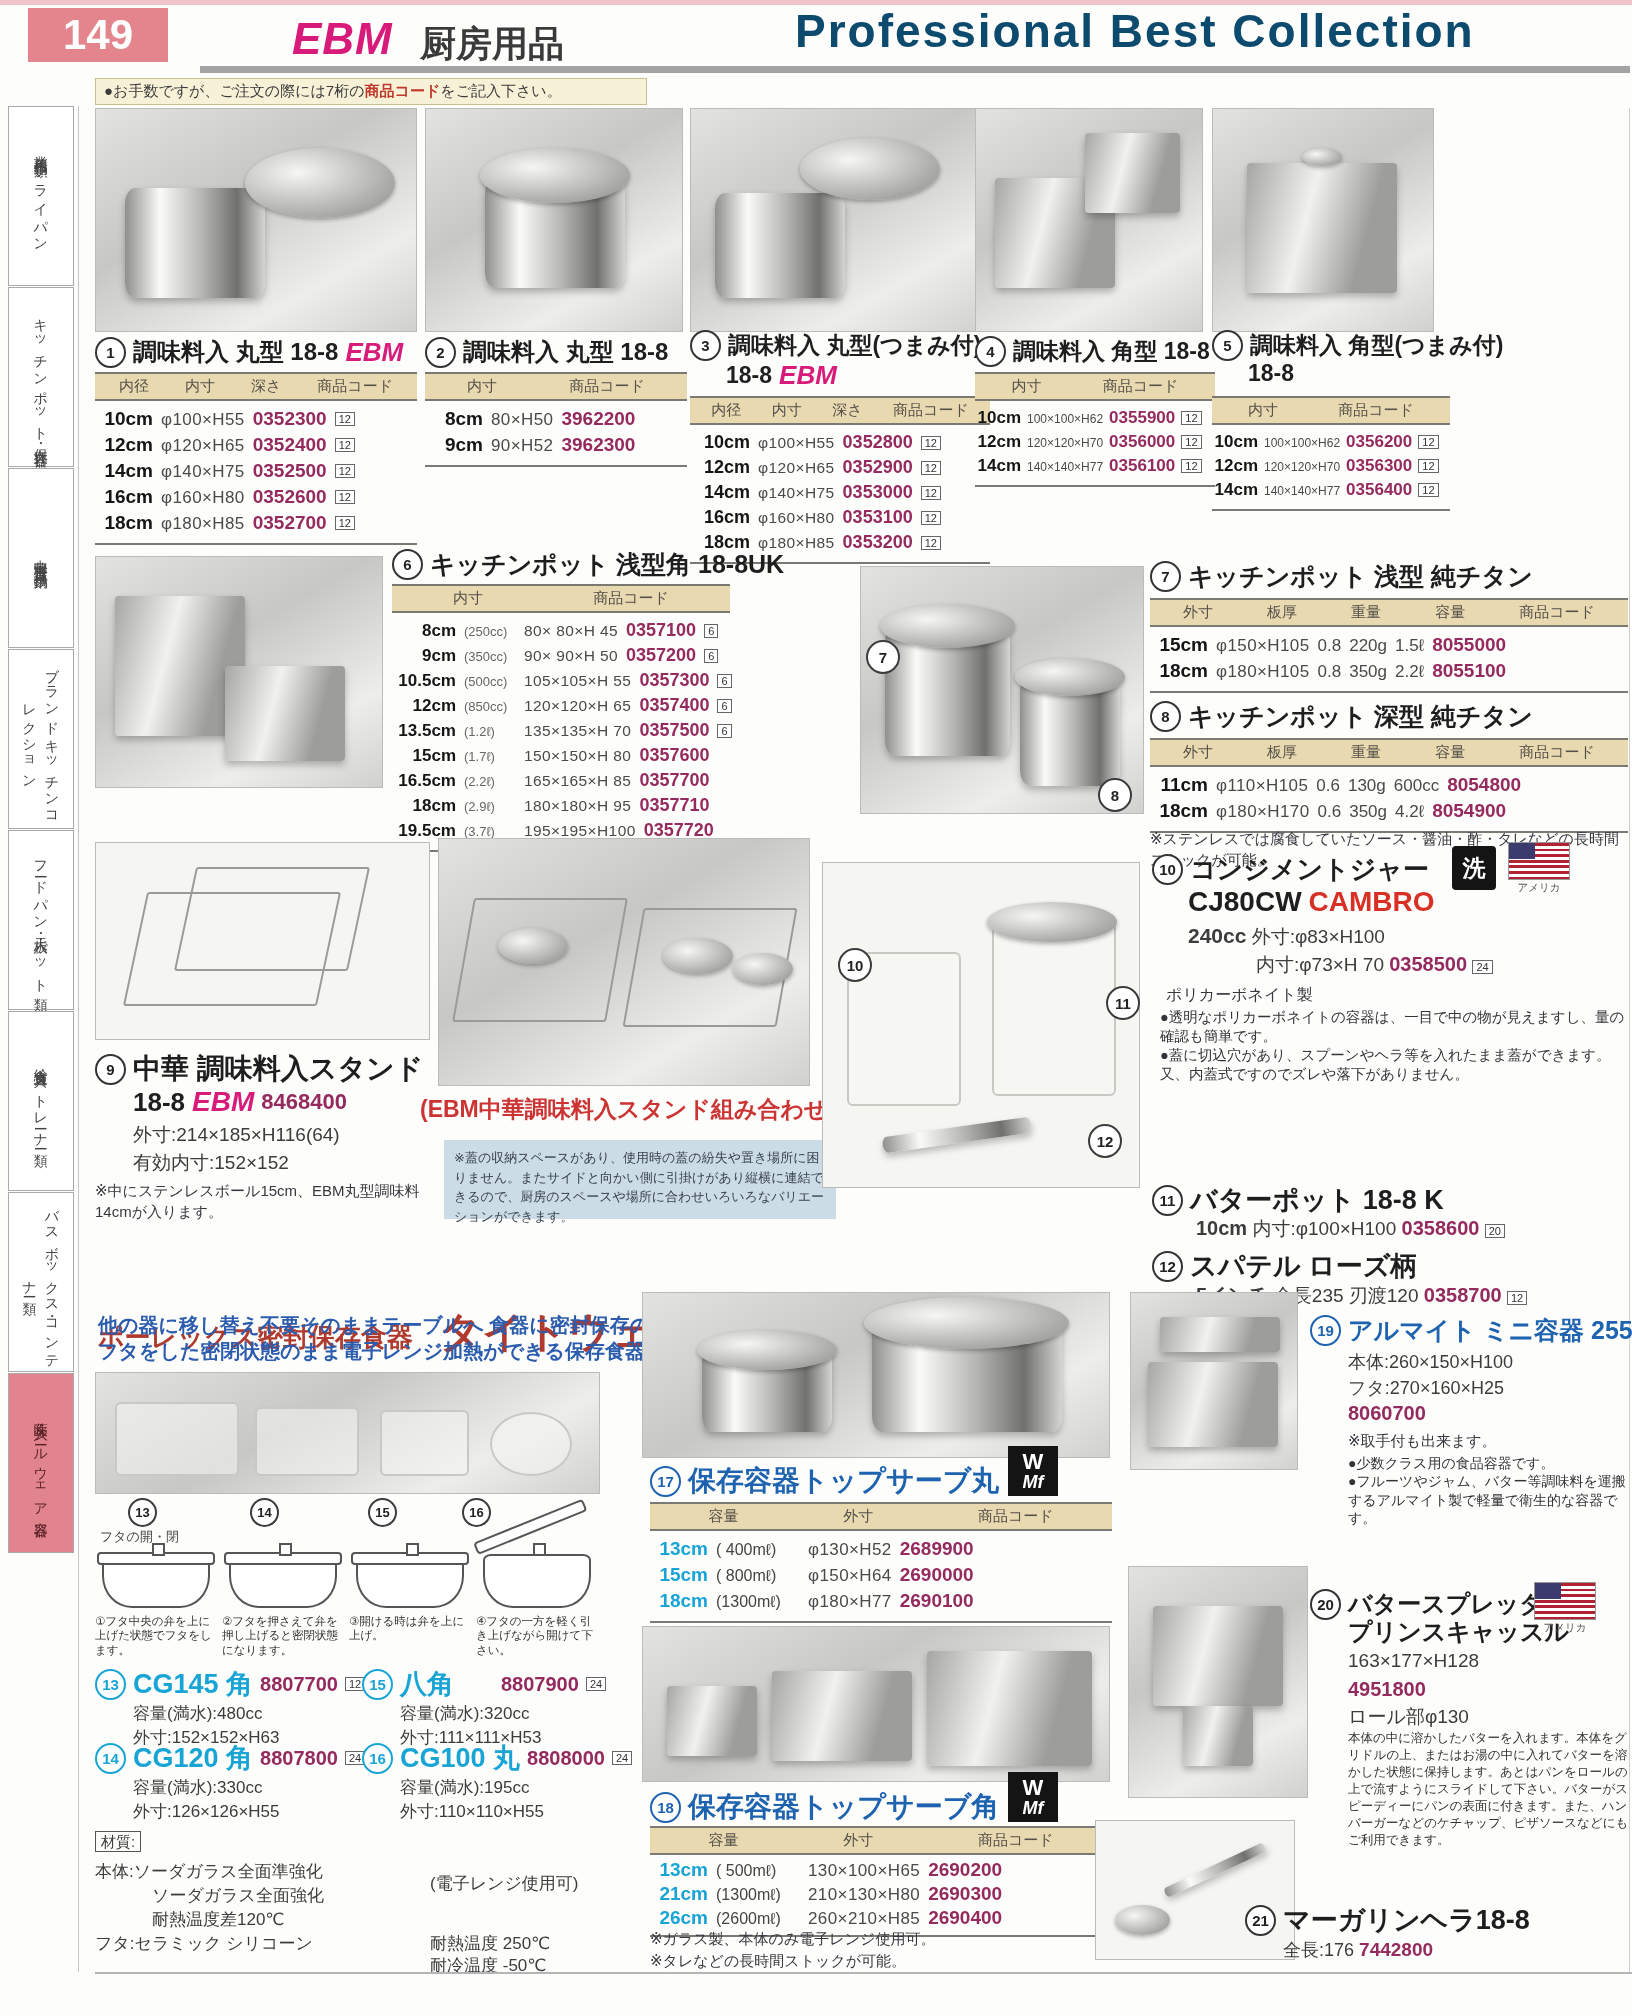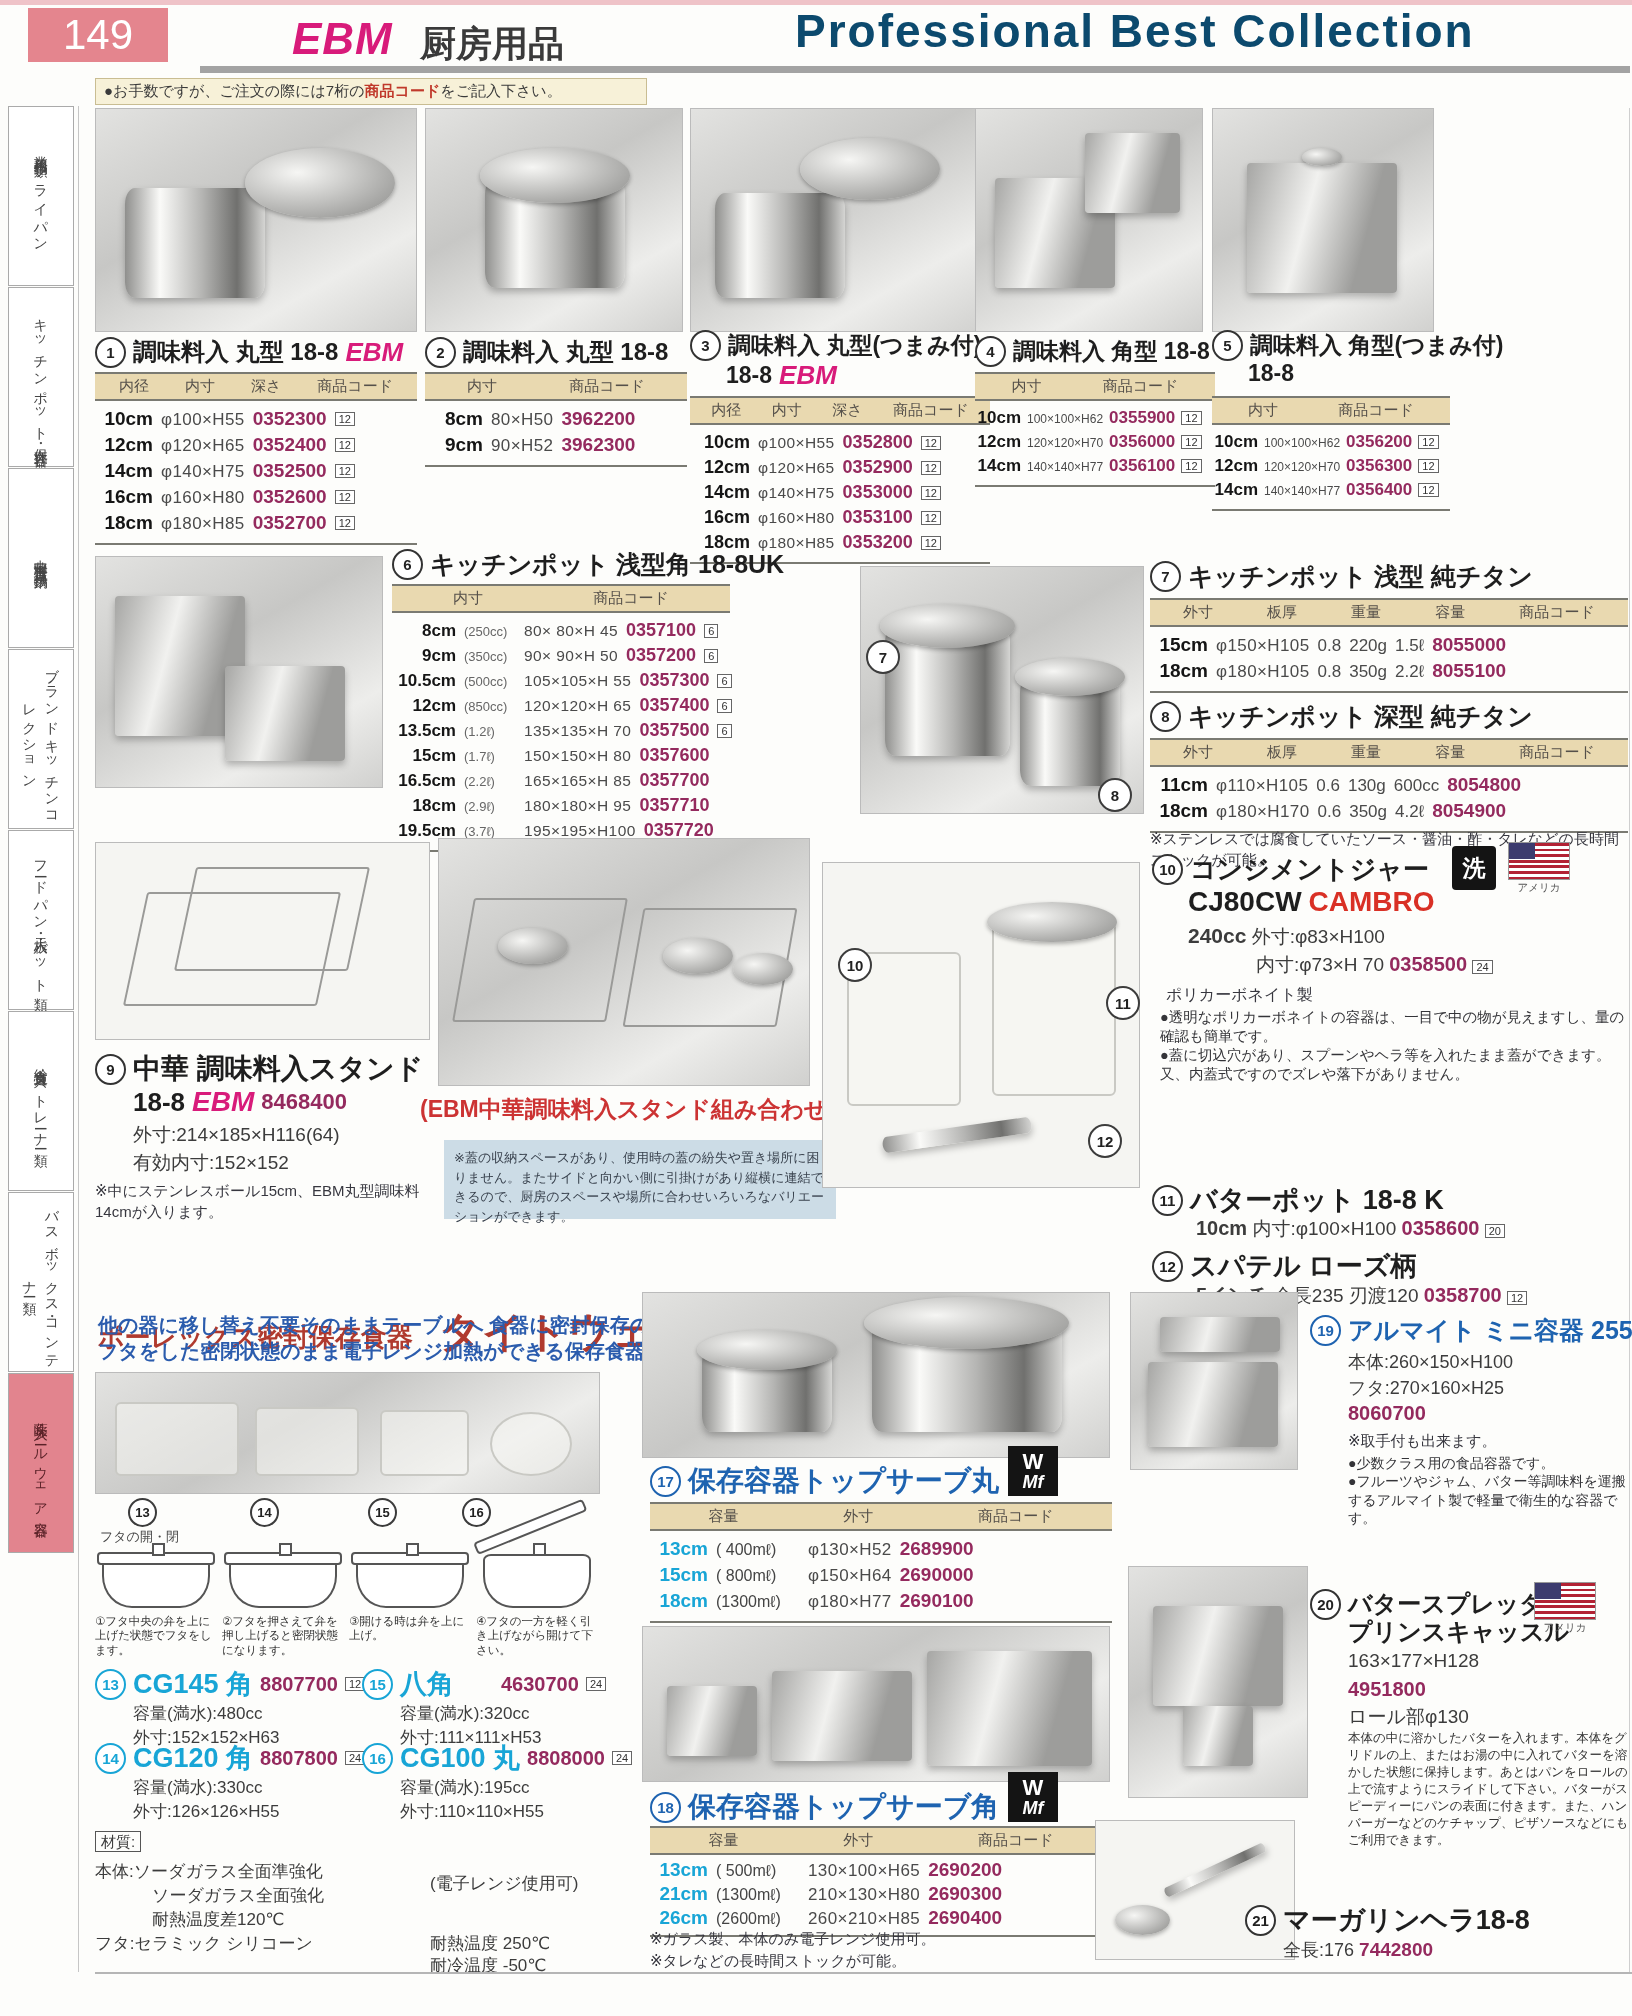--- a/index.html
+++ b/index.html
@@ -3,21 +3,21 @@
 <meta charset="utf-8">
 <style>
   html,body{margin:0;padding:0;background:#eee}
   .page{position:relative;width:1632px;height:2016px;background:#fdfdfb;overflow:hidden;
         font-family:"Liberation Sans","DejaVu Sans",sans-serif;color:#222}
   .abs{position:absolute}
   .b{font-weight:bold}
   
   .topstrip{left:0;top:0;width:1632px;height:5px;background:#efc3c8}
   .pagenum{left:28px;top:8px;width:140px;height:54px;background:#e4858e;color:#fff;
-           font-size:42px;font-weight:normal;display:flex;align-items:center;justify-content:center}
+           font-size:42px;font-weight:bold;display:flex;align-items:center;justify-content:center}
   .ebm-logo{color:#d81b7a;font-style:italic;font-weight:bold;letter-spacing:1px}
   .headrule{left:200px;top:66px;width:1430px;height:7px;background:#a3a3a3}
   .ordernote{left:95px;top:78px;width:552px;height:27px;background:#f7f1d8;border:1px solid #c9bd92;
              font-size:15px;display:flex;align-items:center;padding:0 8px;box-sizing:border-box;color:#3a3a3a}
   .ordernote .hl{color:#c0392b;font-weight:bold}
   
   .tab{left:8px;width:66px;height:180px;background:#fff;border:1px solid #aaa;box-sizing:border-box;
        display:flex;align-items:center;justify-content:center;font-size:14px;color:#444;
        writing-mode:vertical-rl;text-orientation:upright;letter-spacing:2px;line-height:1.6;padding:6px 2px;text-align:center}
   .tab.active{background:#e2848e;color:#5a2228}
@@ -646,21 +646,21 @@
     <span class="ttl-cyan">CG145 角</span>
     <span class="code" style="font-size:20px">8807700</span>
     <span class="qty">12</span>
   </div>
   <div class="cgline" style="left:133px;top:1702px">容量(満水):480cc</div>
   <div class="cgline" style="left:133px;top:1726px">外寸:152×152×H63</div>
 
   <div class="sec-title" style="left:362px;top:1666px;font-size:27px">
     <span class="circ cyan">15</span>
     <span class="ttl-cyan">八角</span>
-    <span class="code" style="font-size:20px;margin-left:40px">4630700</span>
+    <span class="code" style="font-size:20px;margin-left:40px">8807900</span>
     <span class="qty">24</span>
   </div>
   <div class="cgline" style="left:400px;top:1702px">容量(満水):320cc</div>
   <div class="cgline" style="left:400px;top:1726px">外寸:111×111×H53</div>
 
   <div class="sec-title" style="left:95px;top:1740px;font-size:27px">
     <span class="circ cyan">14</span>
     <span class="ttl-cyan">CG120 角</span>
     <span class="code" style="font-size:20px">8807800</span>
     <span class="qty">24</span>

